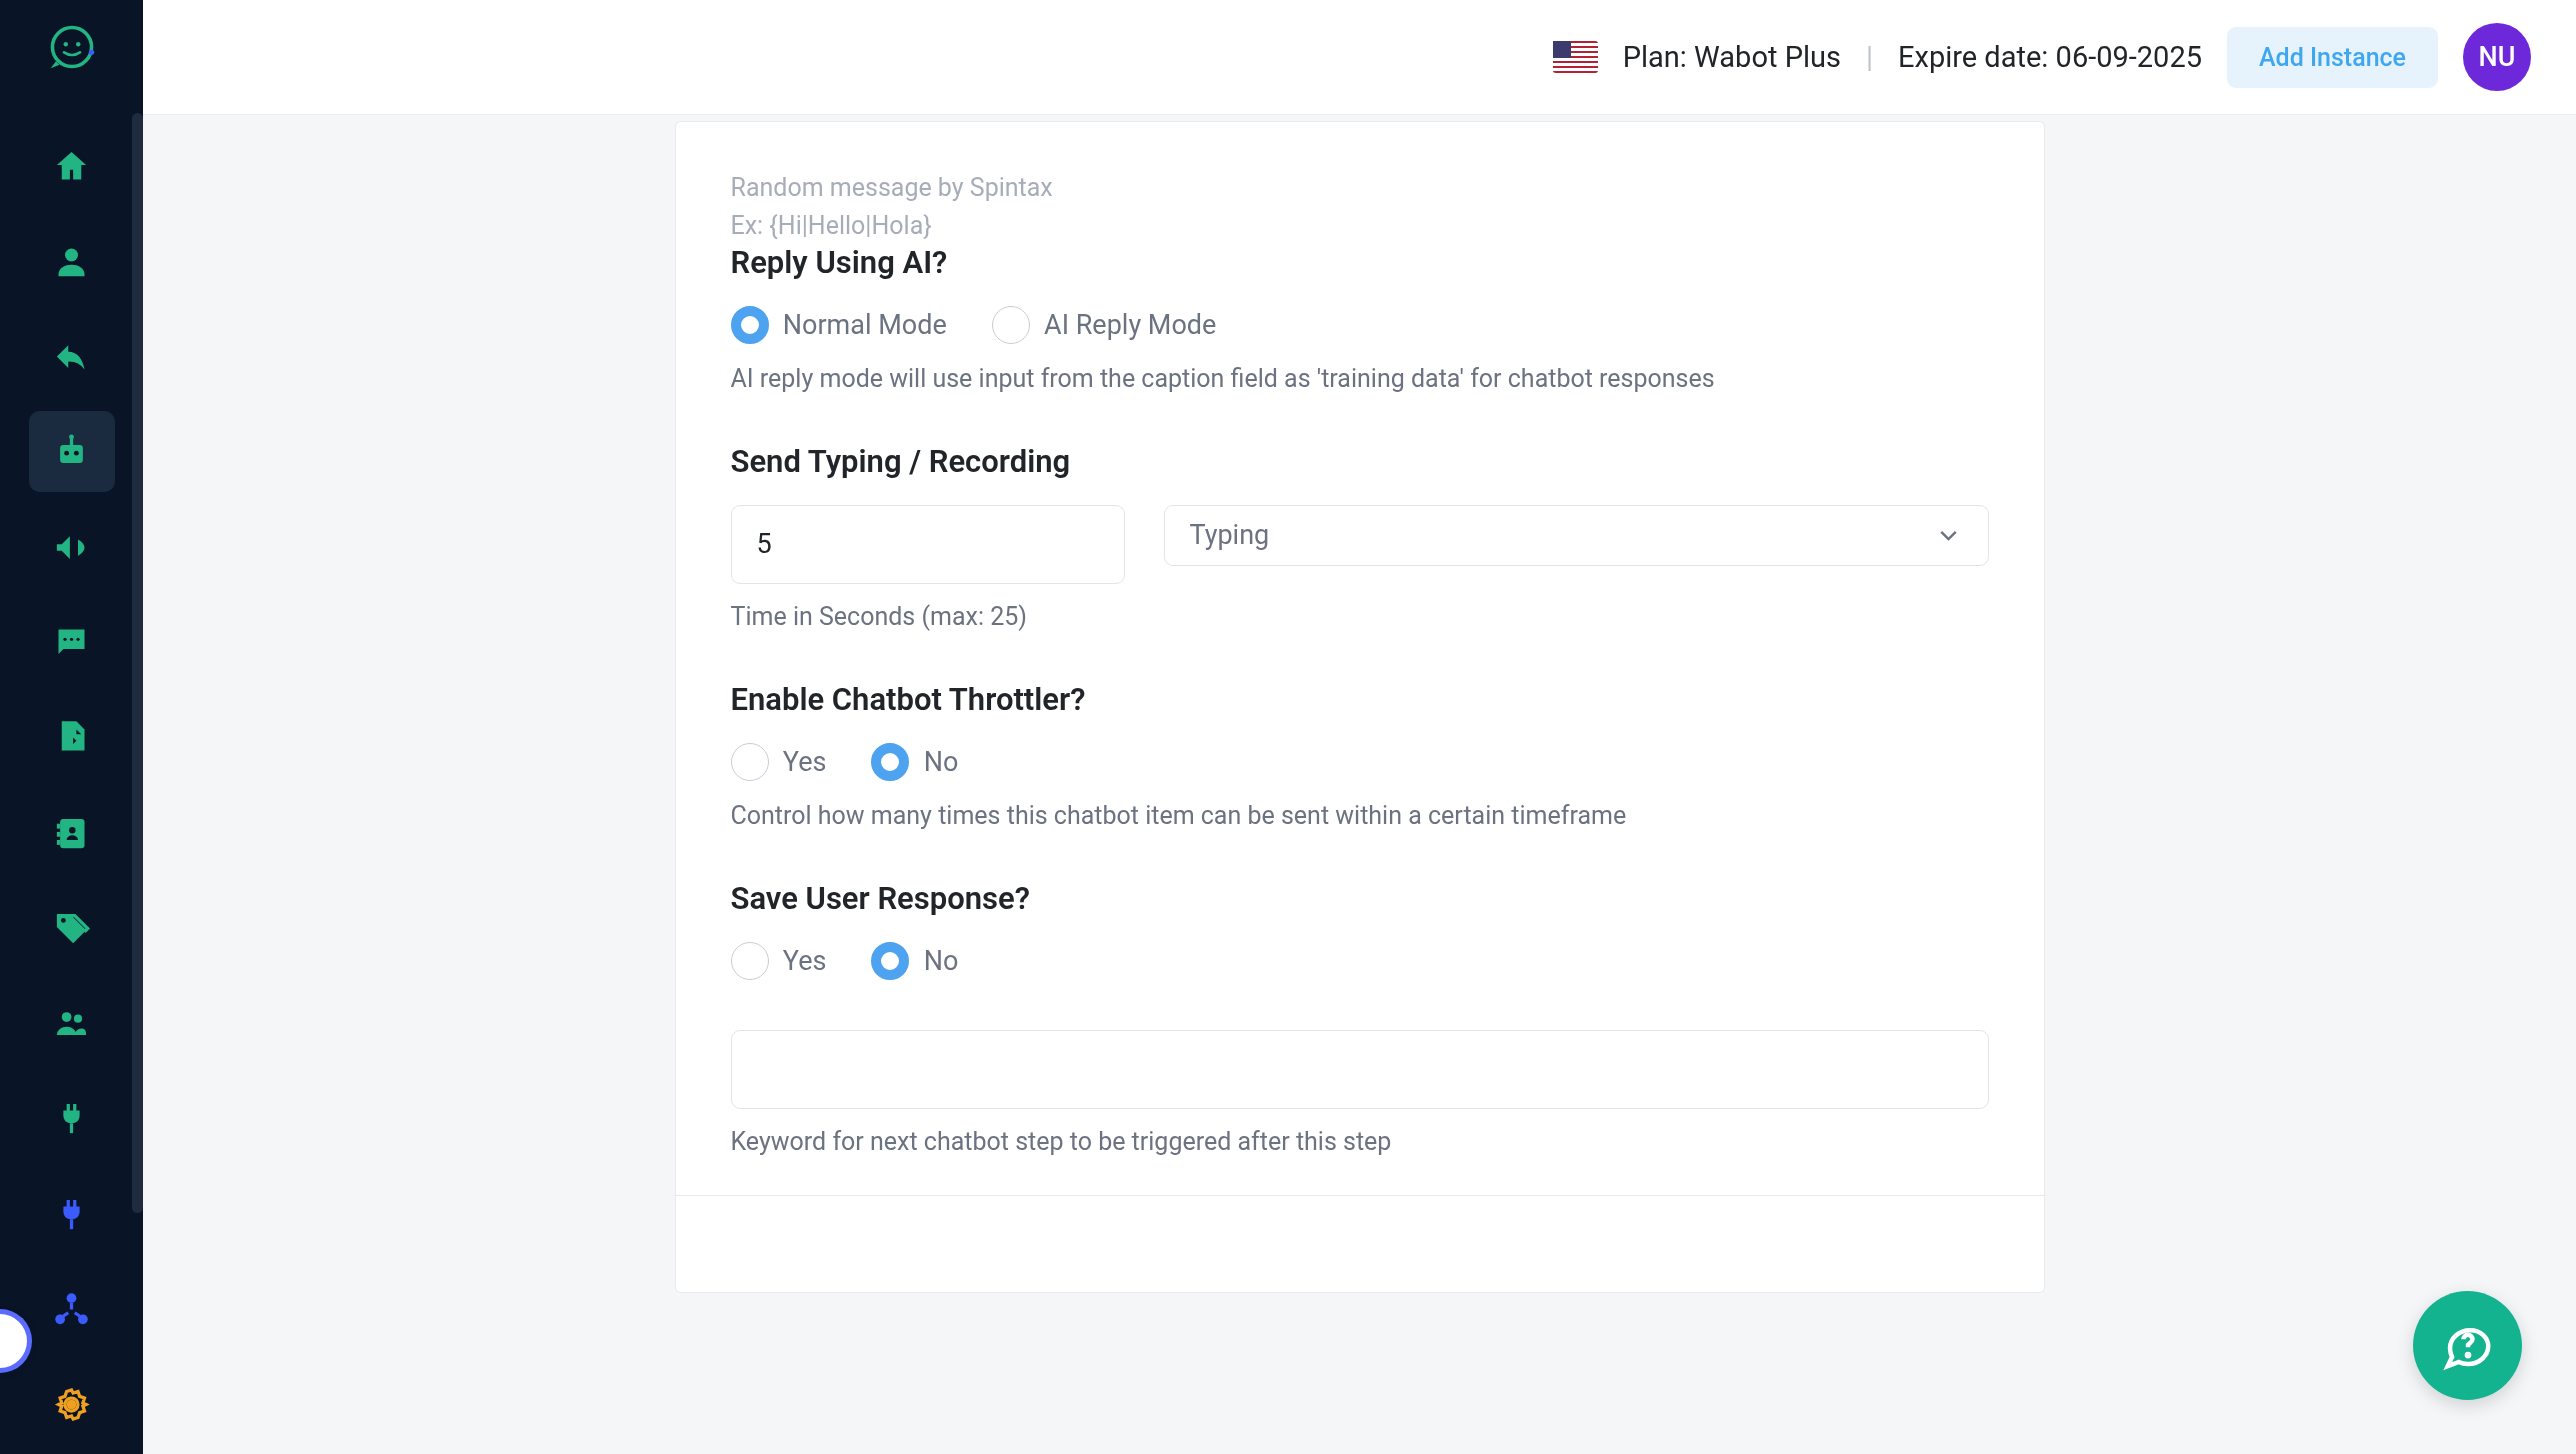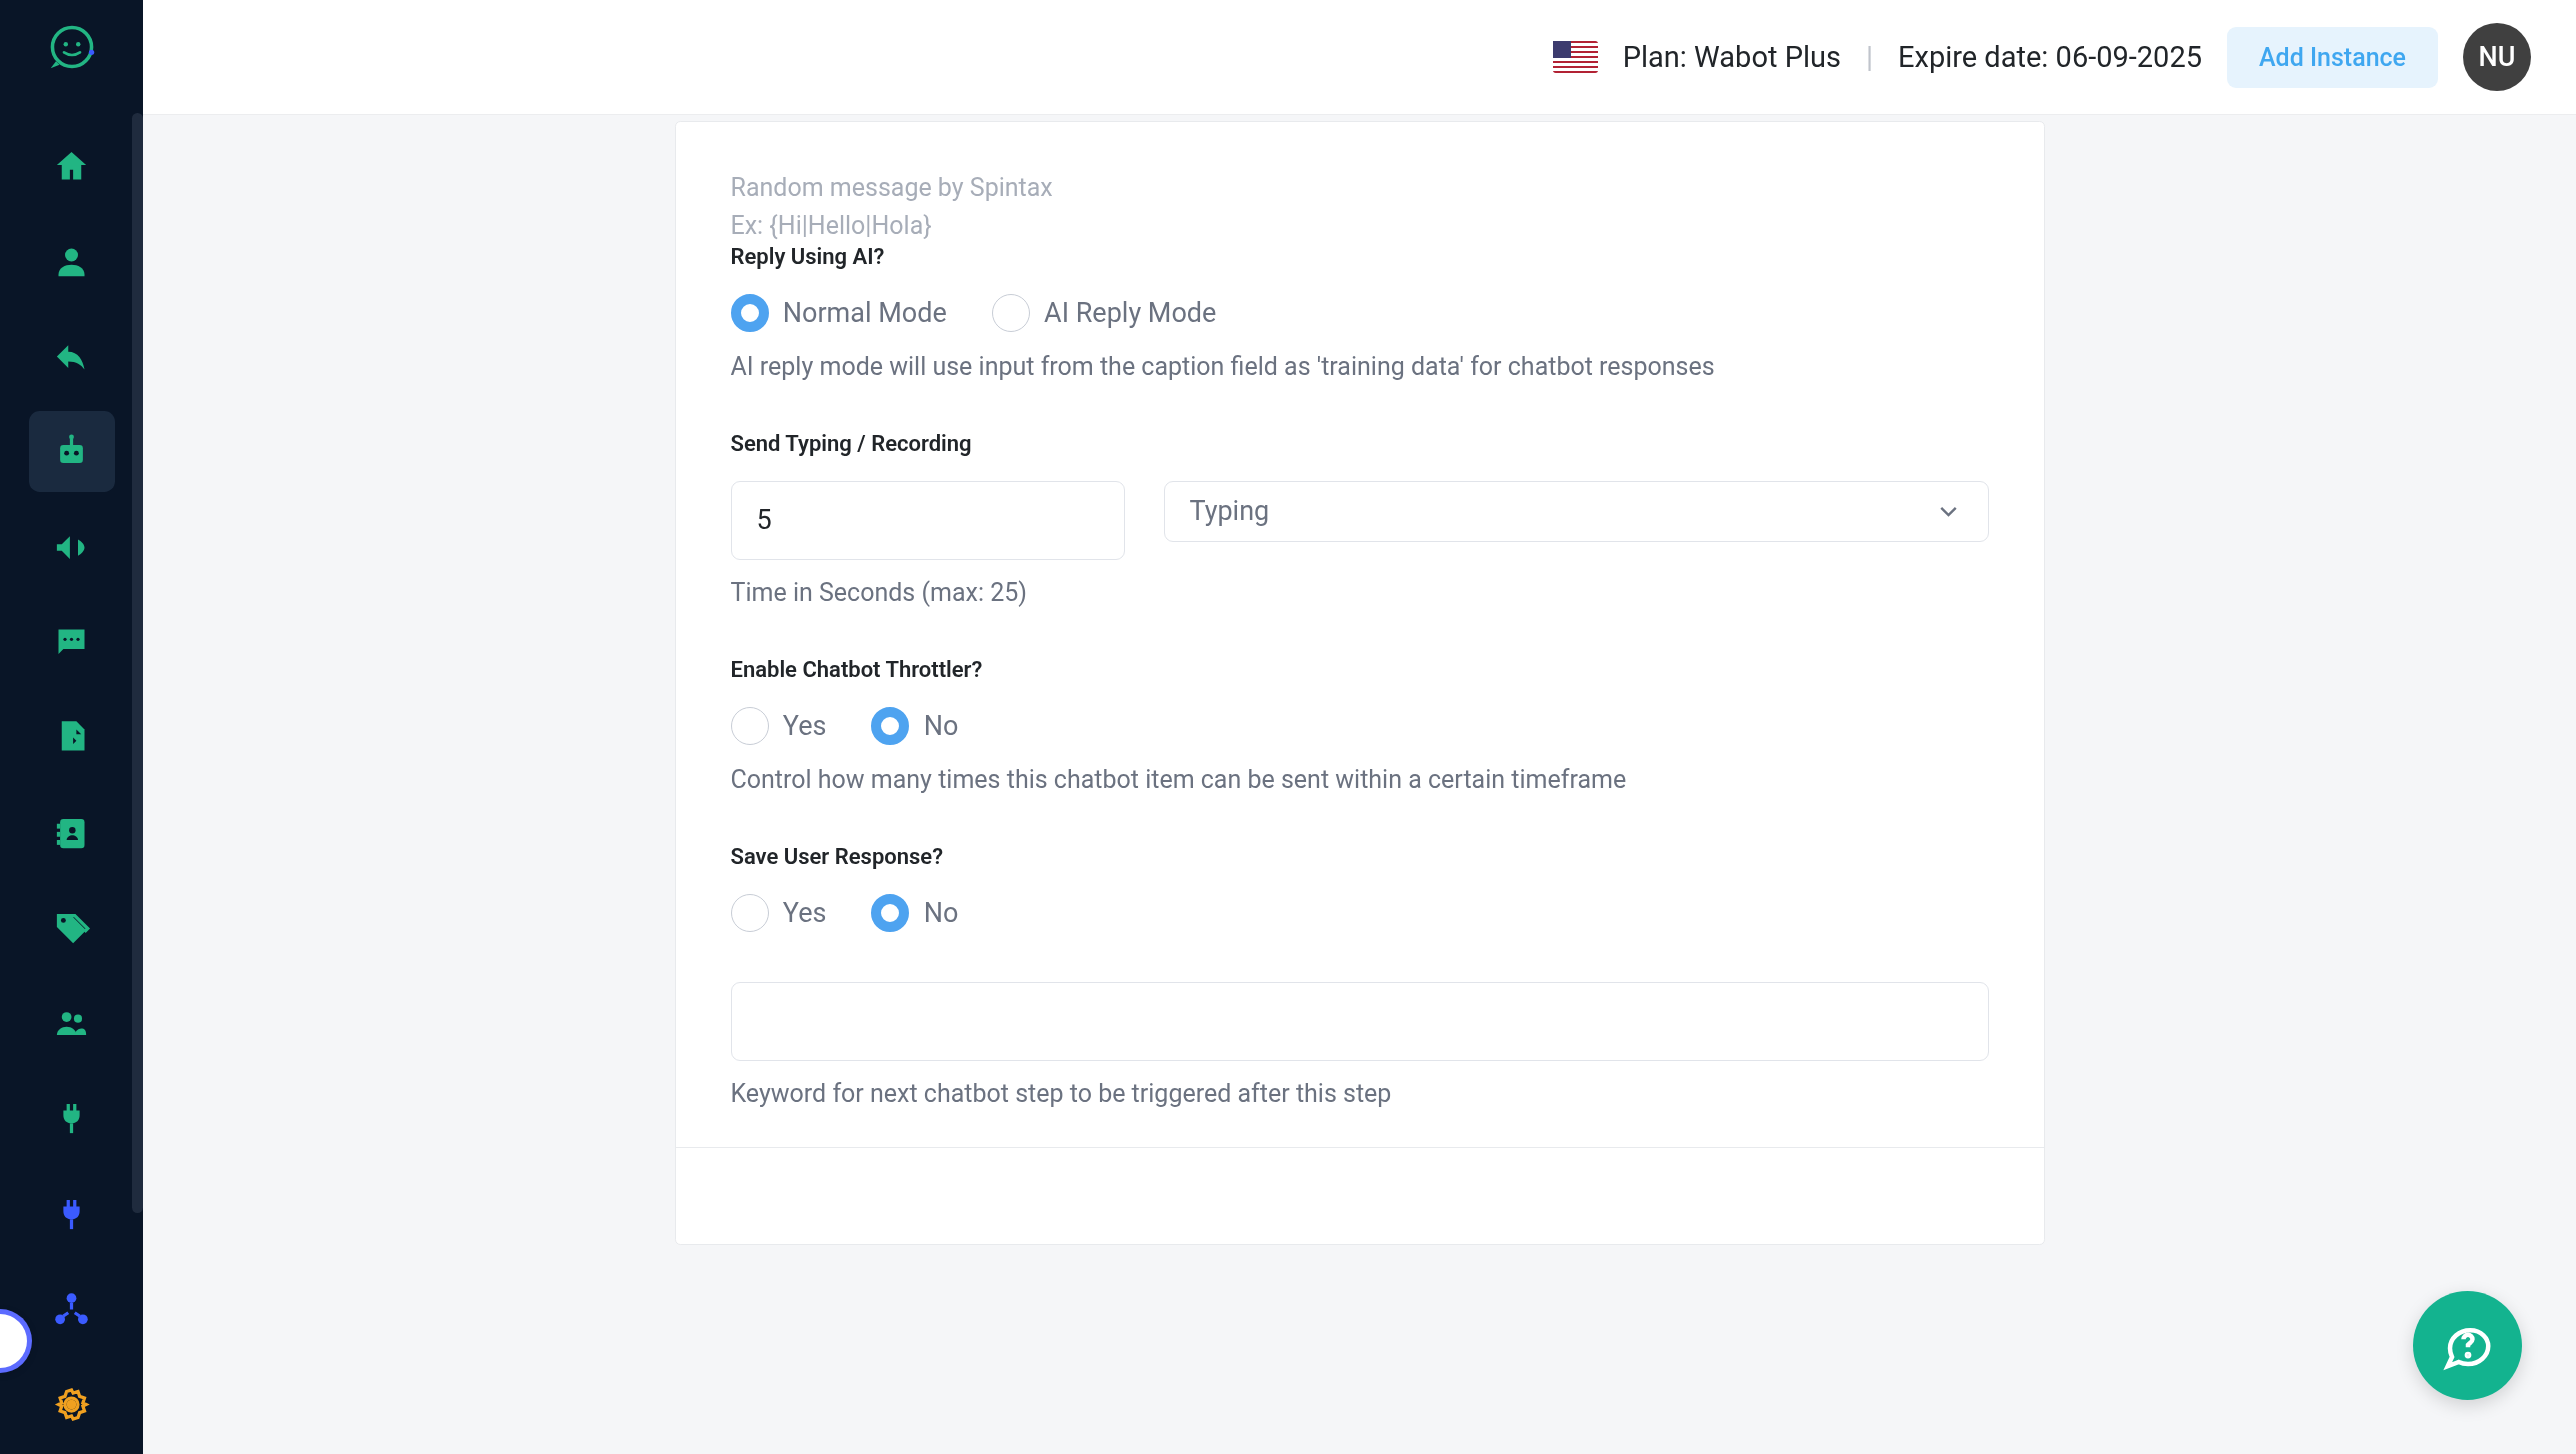--- a/index.html
+++ b/index.html
@@ -156,21 +156,21 @@
   border-radius: 9px;
   font-size: 25px;
   font-weight: 500;
   cursor: pointer;
 }
 
 .avatar {
   width: 68px;
   height: 68px;
   border-radius: 50%;
-  background: #404040;
+  background: #6d28d9;
   color: #ffffff;
   display: flex;
   align-items: center;
   justify-content: center;
   font-size: 27px;
   font-weight: 500;
 }
 
 .main {
   margin-left: 143px;
@@ -193,21 +193,21 @@
   padding-top: 47px;
 }
 
 .hint-text {
   font-size: 25px;
   color: #a7adb8;
   line-height: 1.5;
 }
 
 .section-label {
-  font-size: 22px;
+  font-size: 31px;
   font-weight: 600;
   color: #212529;
   margin-bottom: 25px;
 }
 
 .radio-row {
   display: flex;
   gap: 45px;
   align-items: center;
   margin-bottom: 19.7px;

